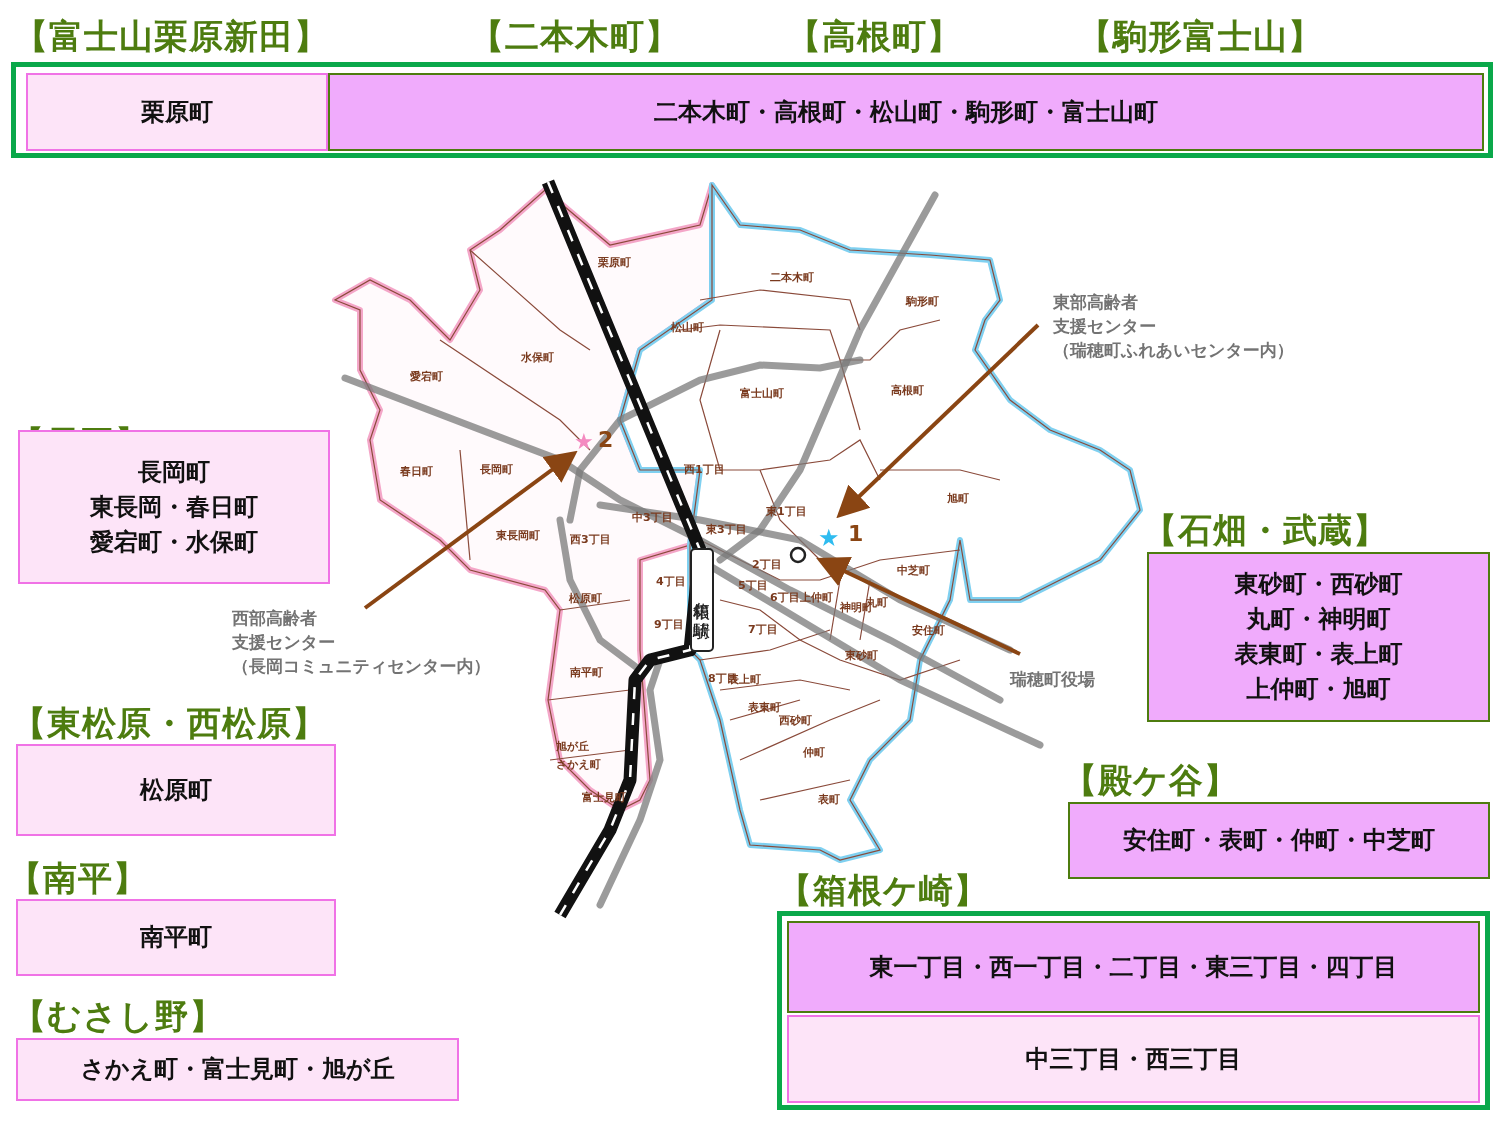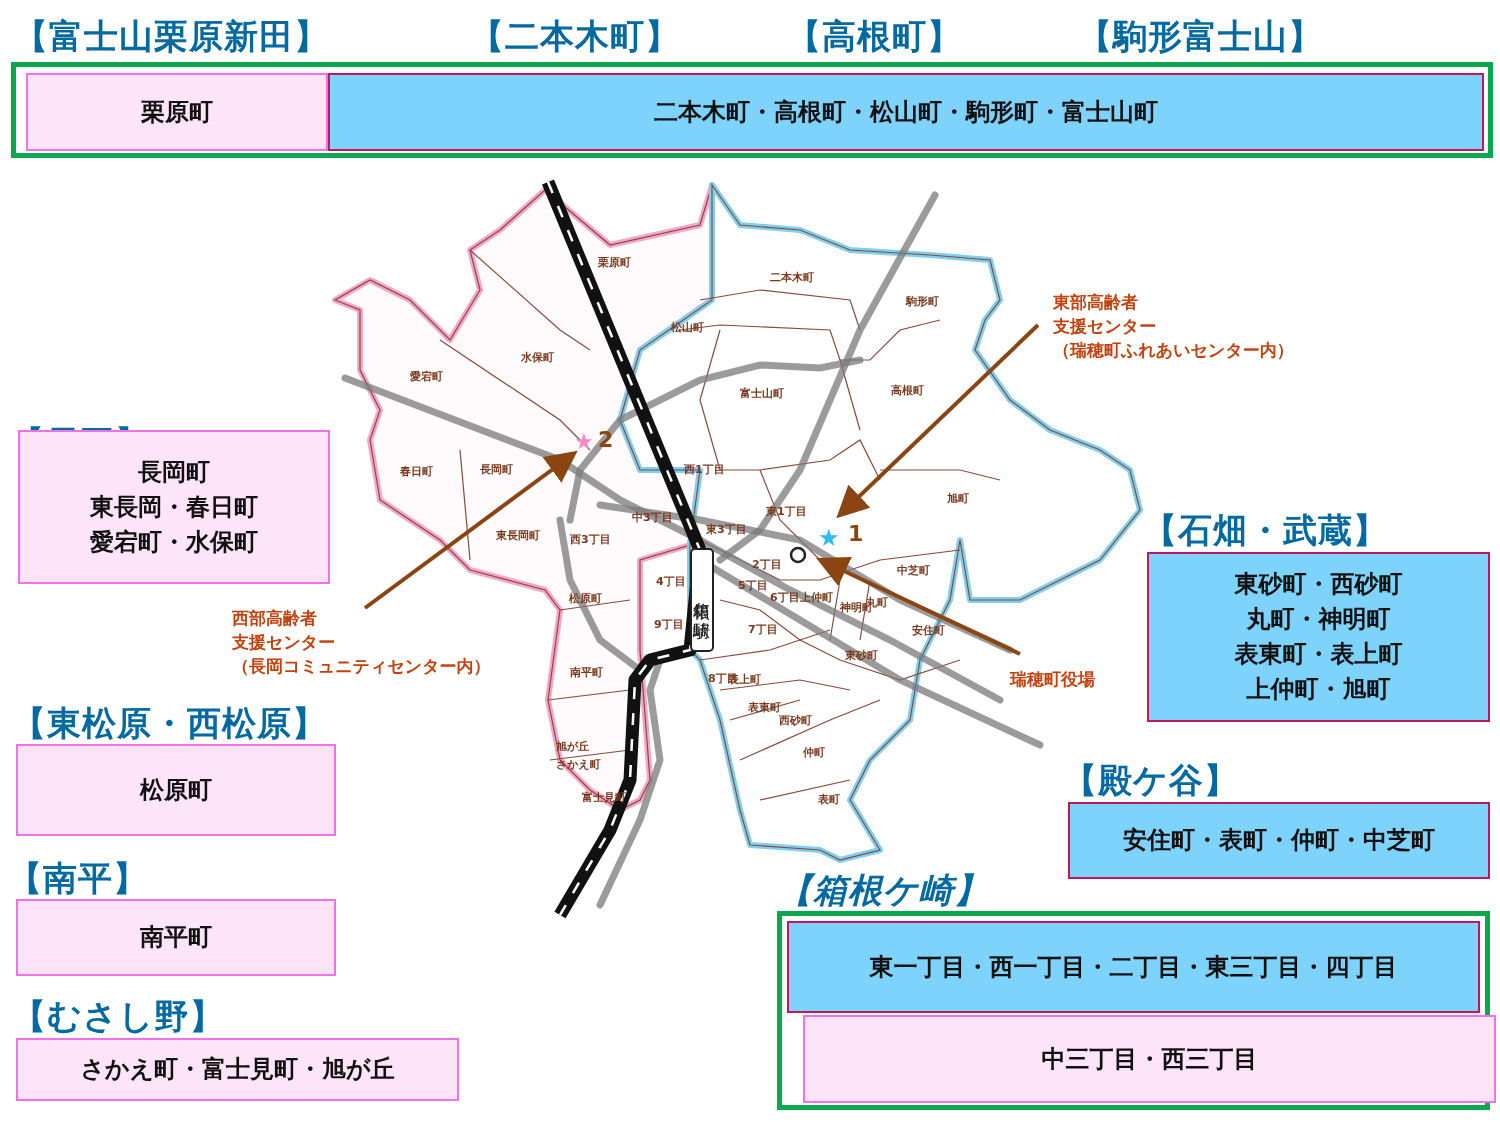--- a/index.html
+++ b/index.html
@@ -1,26 +1,26 @@
 <!DOCTYPE html>
 <html><head>
 <meta charset="utf-8">
 <style>
   html, body { margin:0; padding:0; background:#ffffff; }
   body { width:1500px; height:1122px; position:relative; overflow:hidden;
          font-family:"DejaVu Sans","Liberation Sans",sans-serif; color:#111; }
-  .heading { position:absolute; font-weight:bold; font-size:34px; line-height:40px; color:#0369a1; white-space:nowrap; letter-spacing:1px; }
+  .heading { position:absolute; font-weight:bold; font-size:34px; line-height:40px; color:#4d7c0f; white-space:nowrap; letter-spacing:1px; }
   .box { position:absolute; box-sizing:border-box; display:flex; flex-direction:column; align-items:center; justify-content:center;
          font-weight:bold; font-size:24px; line-height:35px; text-align:center; color:#111; }
   .pink { background:#fde4f8; border:2px solid #f072e6; }
-  .blue { background:#7dd3fc; border:2px solid #be185d; }
+  .blue { background:#f0abfc; border:2px solid #4d7c0f; }
   .green-frame { position:absolute; box-sizing:border-box; border:5px solid #0aa84a; background:#fff; }
   .map { position:absolute; left:0; top:0; width:1500px; height:1122px; }
   .maplabel { position:absolute; font-size:11px; font-weight:bold; color:#7a3a1e; white-space:nowrap; }
-  .annot { position:absolute; font-size:17px; font-weight:bold; color:#c2410c; line-height:24px; white-space:nowrap; }
+  .annot { position:absolute; font-size:17px; font-weight:bold; color:#737373; line-height:24px; white-space:nowrap; }
   .station { position:absolute; left:690px; top:548px; width:24px; height:104px; background:#fff; border:2px solid #222;
              border-radius:5px; box-sizing:border-box; writing-mode:vertical-rl; font-size:17px; line-height:20px;
              display:flex; align-items:center; justify-content:center; color:#222; }
   .marker-num { position:absolute; font-size:22px; font-weight:bold; color:#8a4513; }
 </style>
 </head>
 <body>
 
 <svg class="map" viewBox="0 0 1500 1122" xmlns="http://www.w3.org/2000/svg">
 
@@ -181,21 +181,21 @@
   <span>丸町・神明町</span>
   <span>表東町・表上町</span>
   <span>上仲町・旭町</span>
 </div>
 
 <div class="heading" style="left:1063px;top:760px;">【殿ケ谷】</div>
 <div class="box blue" style="left:1068px;top:802px;width:422px;height:77px;">
   <span>安住町・表町・仲町・中芝町</span>
 </div>
 
-<div class="heading" style="left:778px;top:870px;font-style:italic;">【箱根ケ崎】</div>
+<div class="heading" style="left:778px;top:870px;">【箱根ケ崎】</div>
 <div class="green-frame" style="left:777px;top:911px;width:713px;height:199px;">
   <div class="box blue" style="left:5px;top:5px;width:693px;height:92px;">
     <span>東一丁目・西一丁目・二丁目・東三丁目・四丁目</span>
   </div>
-  <div class="box pink" style="left:21px;top:99px;width:693px;height:88px;">
+  <div class="box pink" style="left:5px;top:99px;width:693px;height:88px;">
     <span>中三丁目・西三丁目</span>
   </div>
 </div>
 
 </body></html>

